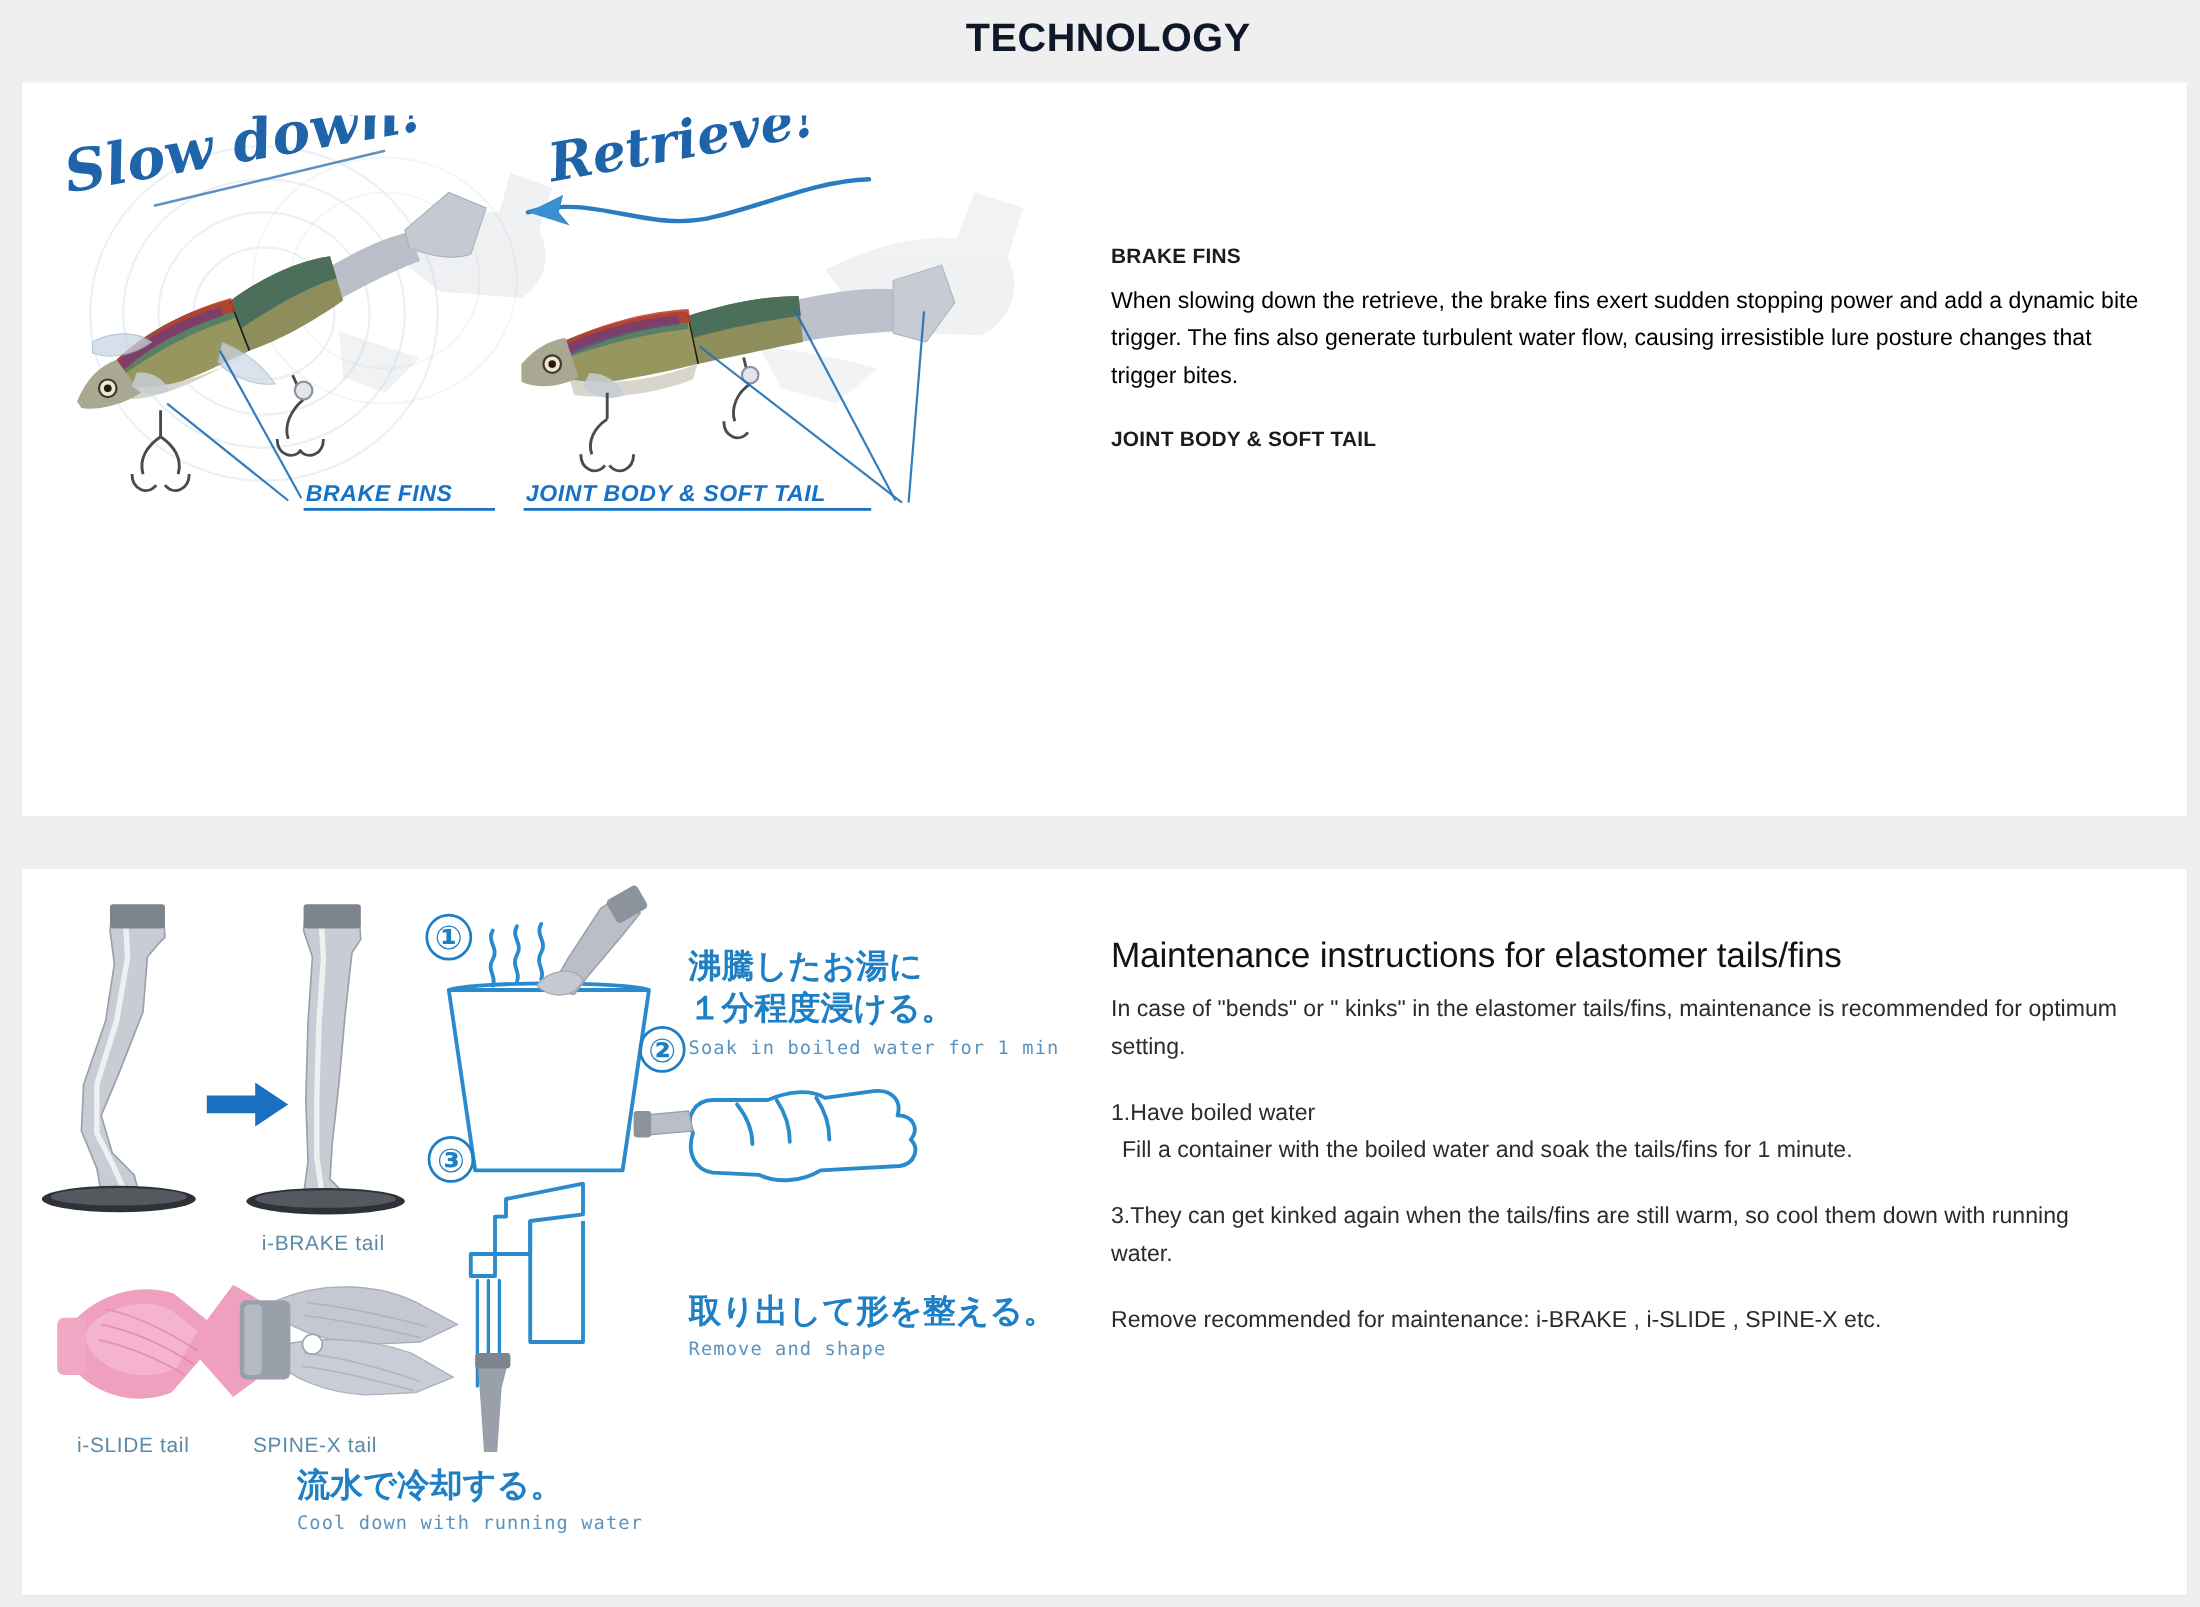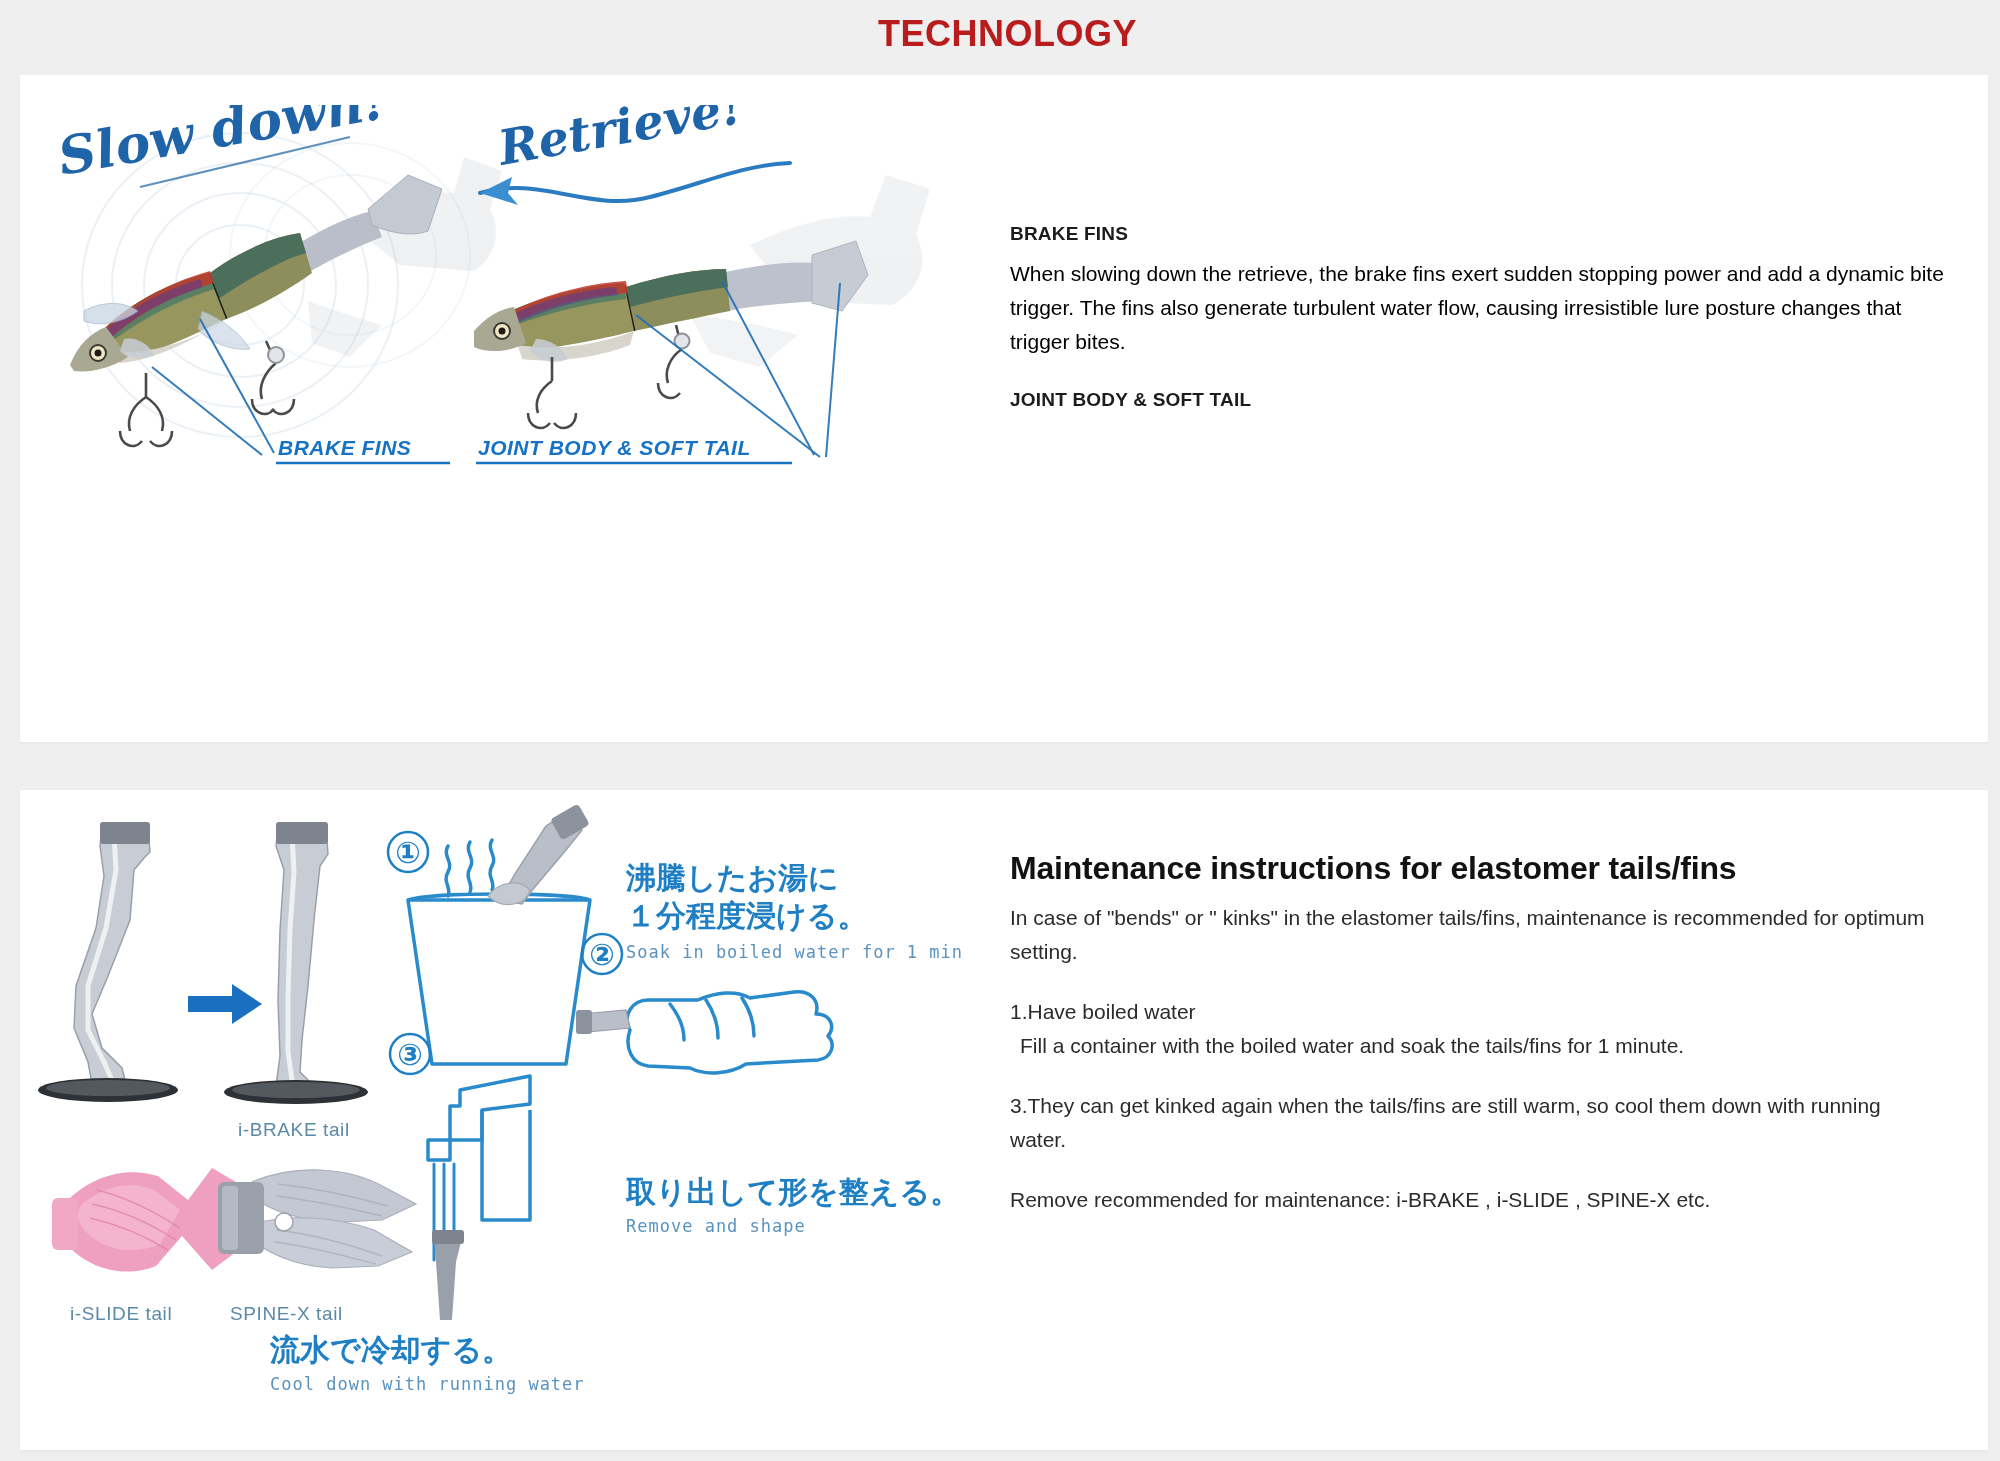--- a/index.html
+++ b/index.html
@@ -13,21 +13,21 @@
     font-family: "Liberation Sans", sans-serif;
     overflow: hidden;
     position: relative;
   }
 
   
   .page-title {
     text-align: center;
     font-size: 36px;
     font-weight: bold;
-    color: #b91c1c;
+    color: #0f172a;
     letter-spacing: 0.5px;
     padding-top: 12px;
     height: 50px;
     line-height: 44px;
     margin-left: 15px;
   }
 
   
   .panel {
     position: absolute;
@@ -71,21 +71,21 @@
   }
   .block-body {
     font-size: 21px;
     line-height: 1.62;
     color: #000000;
     margin: 12px 0 30px 0;
     max-width: 940px;
   }
   .maint-heading {
     font-size: 32px;
-    font-weight: bold;
+    font-weight: normal;
     color: #121212;
     margin: 0 0 14px 0;
     letter-spacing: -0.2px;
   }
   .maint-para {
     font-size: 21px;
     line-height: 1.62;
     color: #2b2b2b;
     margin: 0 0 26px 0;
     max-width: 930px;

